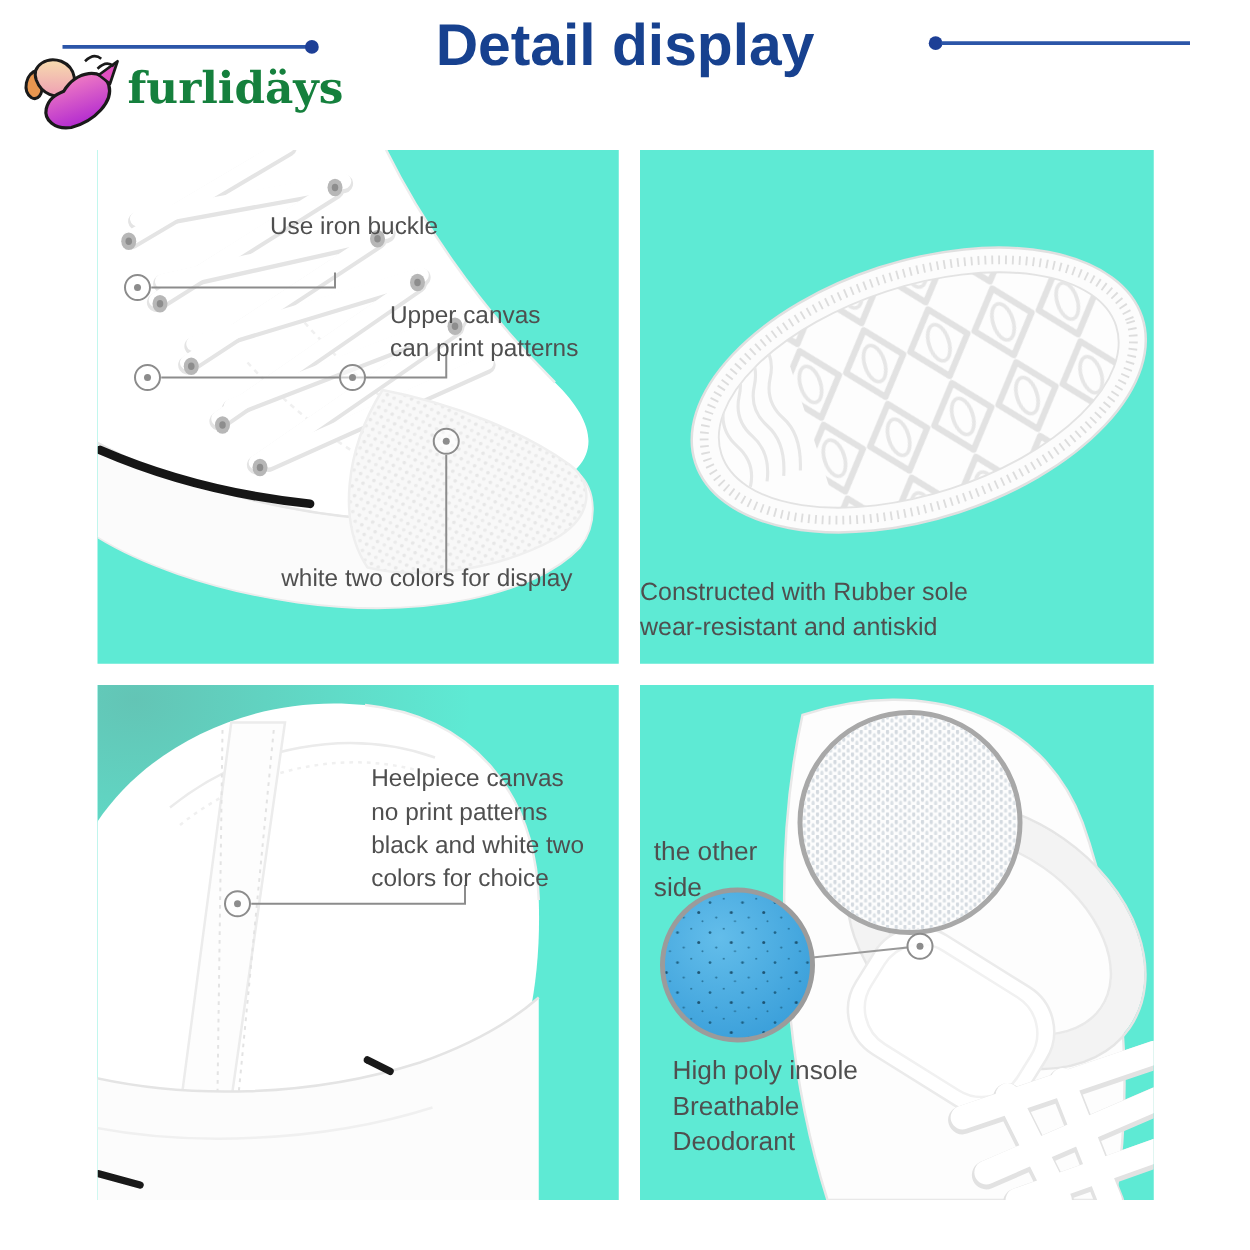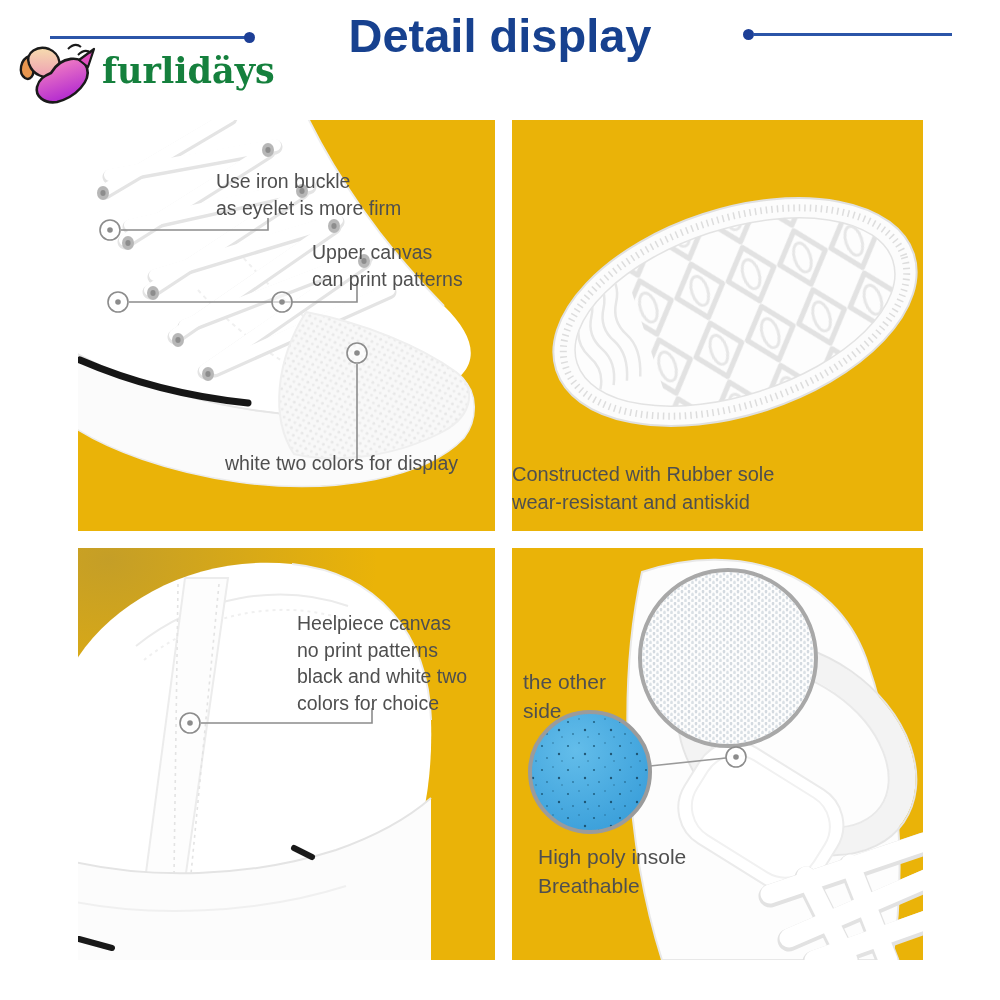--- a/index.html
+++ b/index.html
@@ -4,21 +4,21 @@
 <style>
   html,body{margin:0;padding:0;background:#ffffff;}
   .page{position:relative;width:1000px;height:1000px;background:#ffffff;overflow:hidden;
         font-family:"Liberation Sans", sans-serif;}
   .abs{position:absolute;}
   .accent-line{height:3px;background:#2b55a8;}
   .accent-dot{width:11px;height:11px;border-radius:50%;background:#1d3f96;}
   .page-title{left:0;right:0;top:8px;text-align:center;font-size:47px;font-weight:700;
               color:#17418f;letter-spacing:0px;}
   .brand-text{font-family:"DejaVu Serif", serif;font-weight:700;font-size:35px;color:#15803d;}
-  .panel{background:#eab308;overflow:hidden;}
+  .panel{background:#5eead4;overflow:hidden;}
   .note{color:#4f4f4f;font-size:19.5px;line-height:1.36;white-space:nowrap;}
   .note div{white-space:nowrap;}
   .caption-center{color:#4f4f4f;font-size:20px;line-height:1.4;text-align:left;left:0;right:0;}
   svg{display:block;}
 </style>
 </head>
 <body>
 
 <div class="page">
 
@@ -149,21 +149,20 @@
             <circle r="2.8" fill="#8c8c8c"></circle>
           </g>
         <g transform="translate(279,233)">
             <circle r="10" fill="rgba(255,255,255,.55)" stroke="#8c8c8c" stroke-width="1.6"></circle>
             <circle r="2.8" fill="#8c8c8c"></circle>
           </g>
       </g>
     </svg>
     <div class="abs note" style="left:138px;top:48px;">
       <div>Use iron buckle</div>
-      <div>as eyelet is more firm</div>
     </div>
     <div class="abs note" style="left:234px;top:119px;">
       <div>Upper canvas</div>
       <div>can print patterns</div>
     </div>
     <div class="abs note" style="left:147px;top:330px;">
       <div>white two colors for display</div>
     </div>
   </div>
 
@@ -311,16 +310,17 @@
           <circle r="2.8" fill="#8c8c8c"></circle>
       </g>
     </svg>
     <div class="abs note" style="left:11px;top:120px;font-size:21px;">
       <div>the other</div>
       <div>side</div>
     </div>
     <div class="abs note" style="left:26px;top:295px;font-size:21px;">
       <div>High poly insole</div>
       <div>Breathable</div>
+      <div>Deodorant</div>
     </div>
   </div>
 
 </div>
 
 </body></html>

